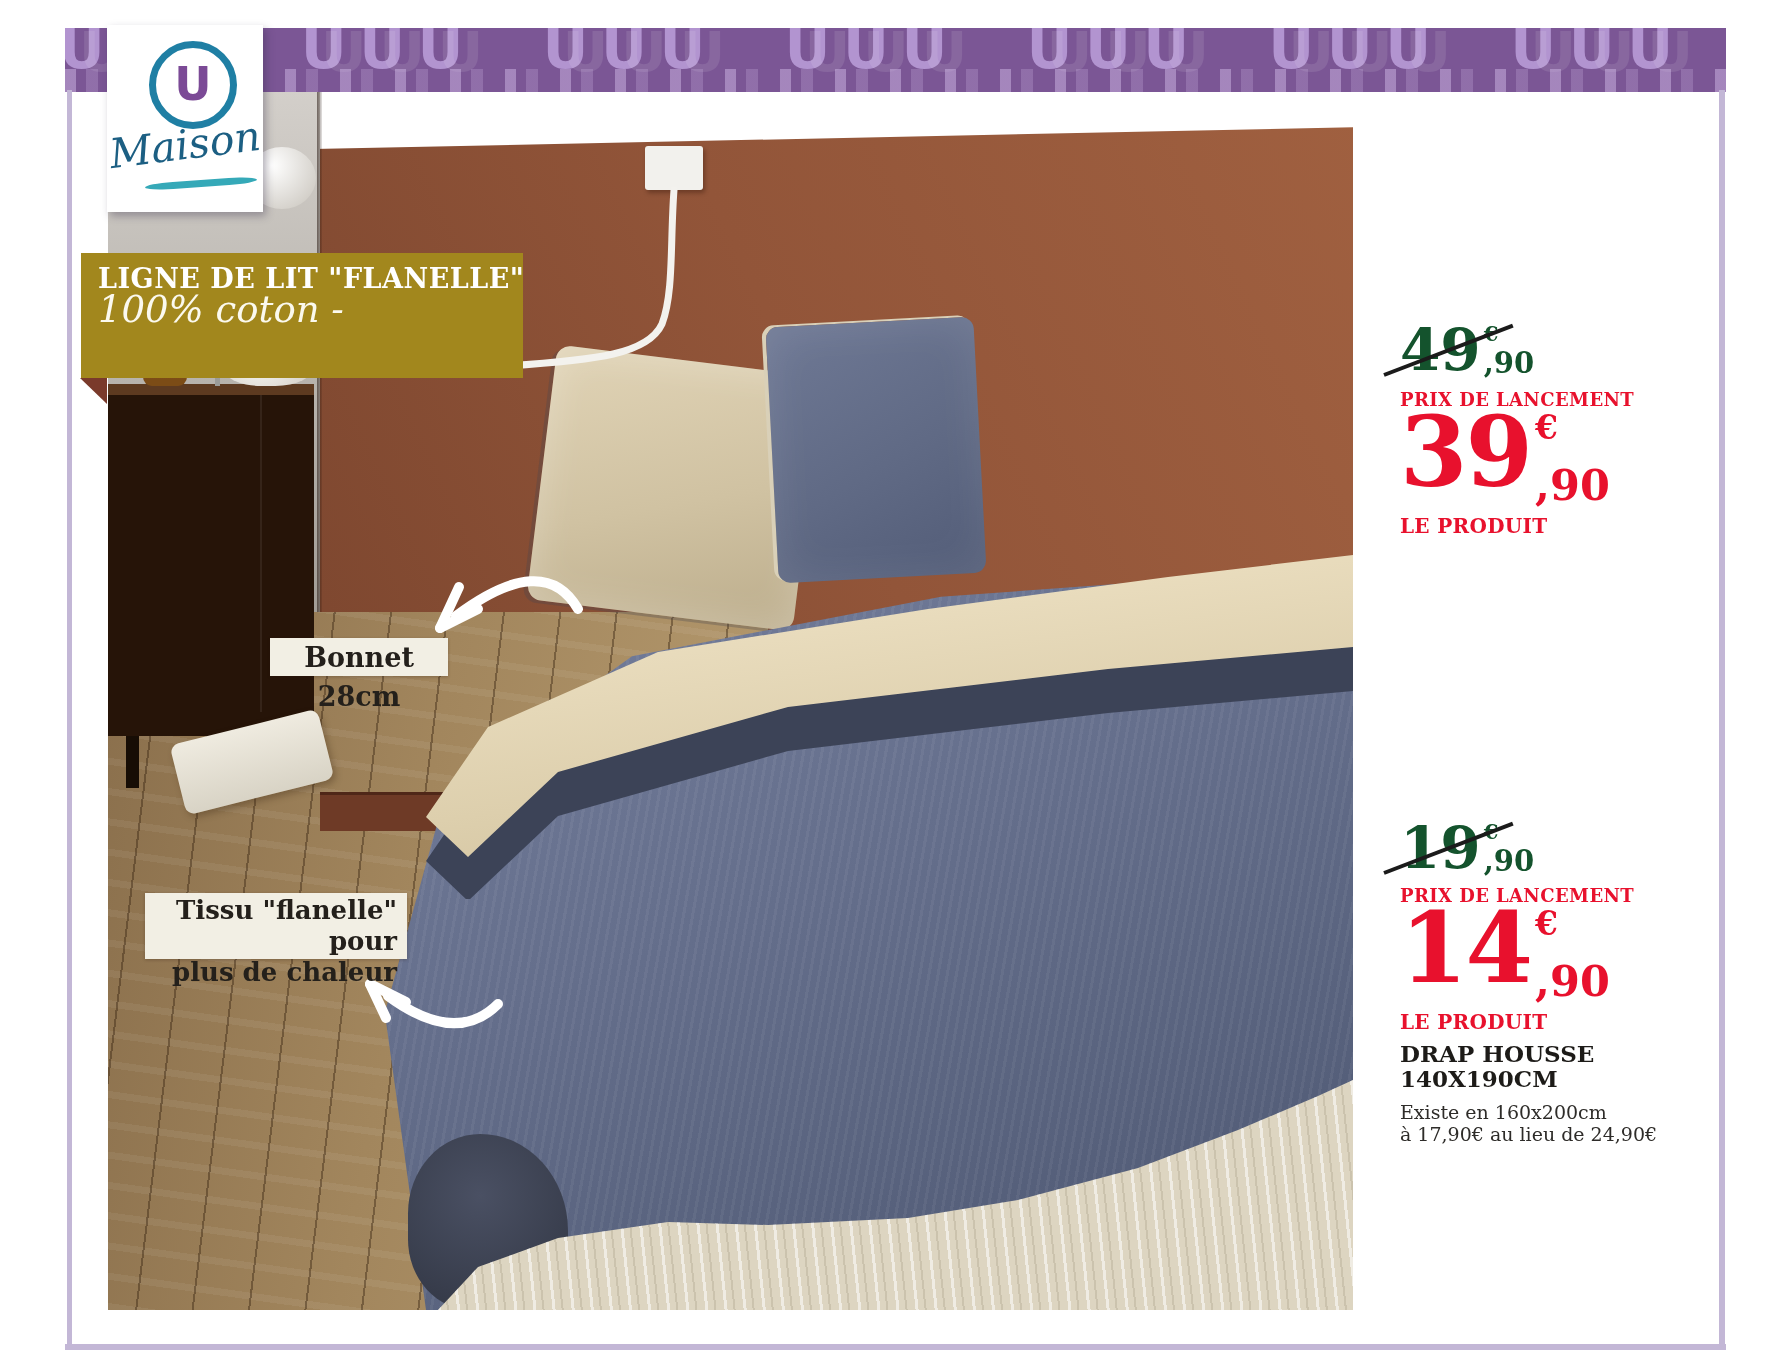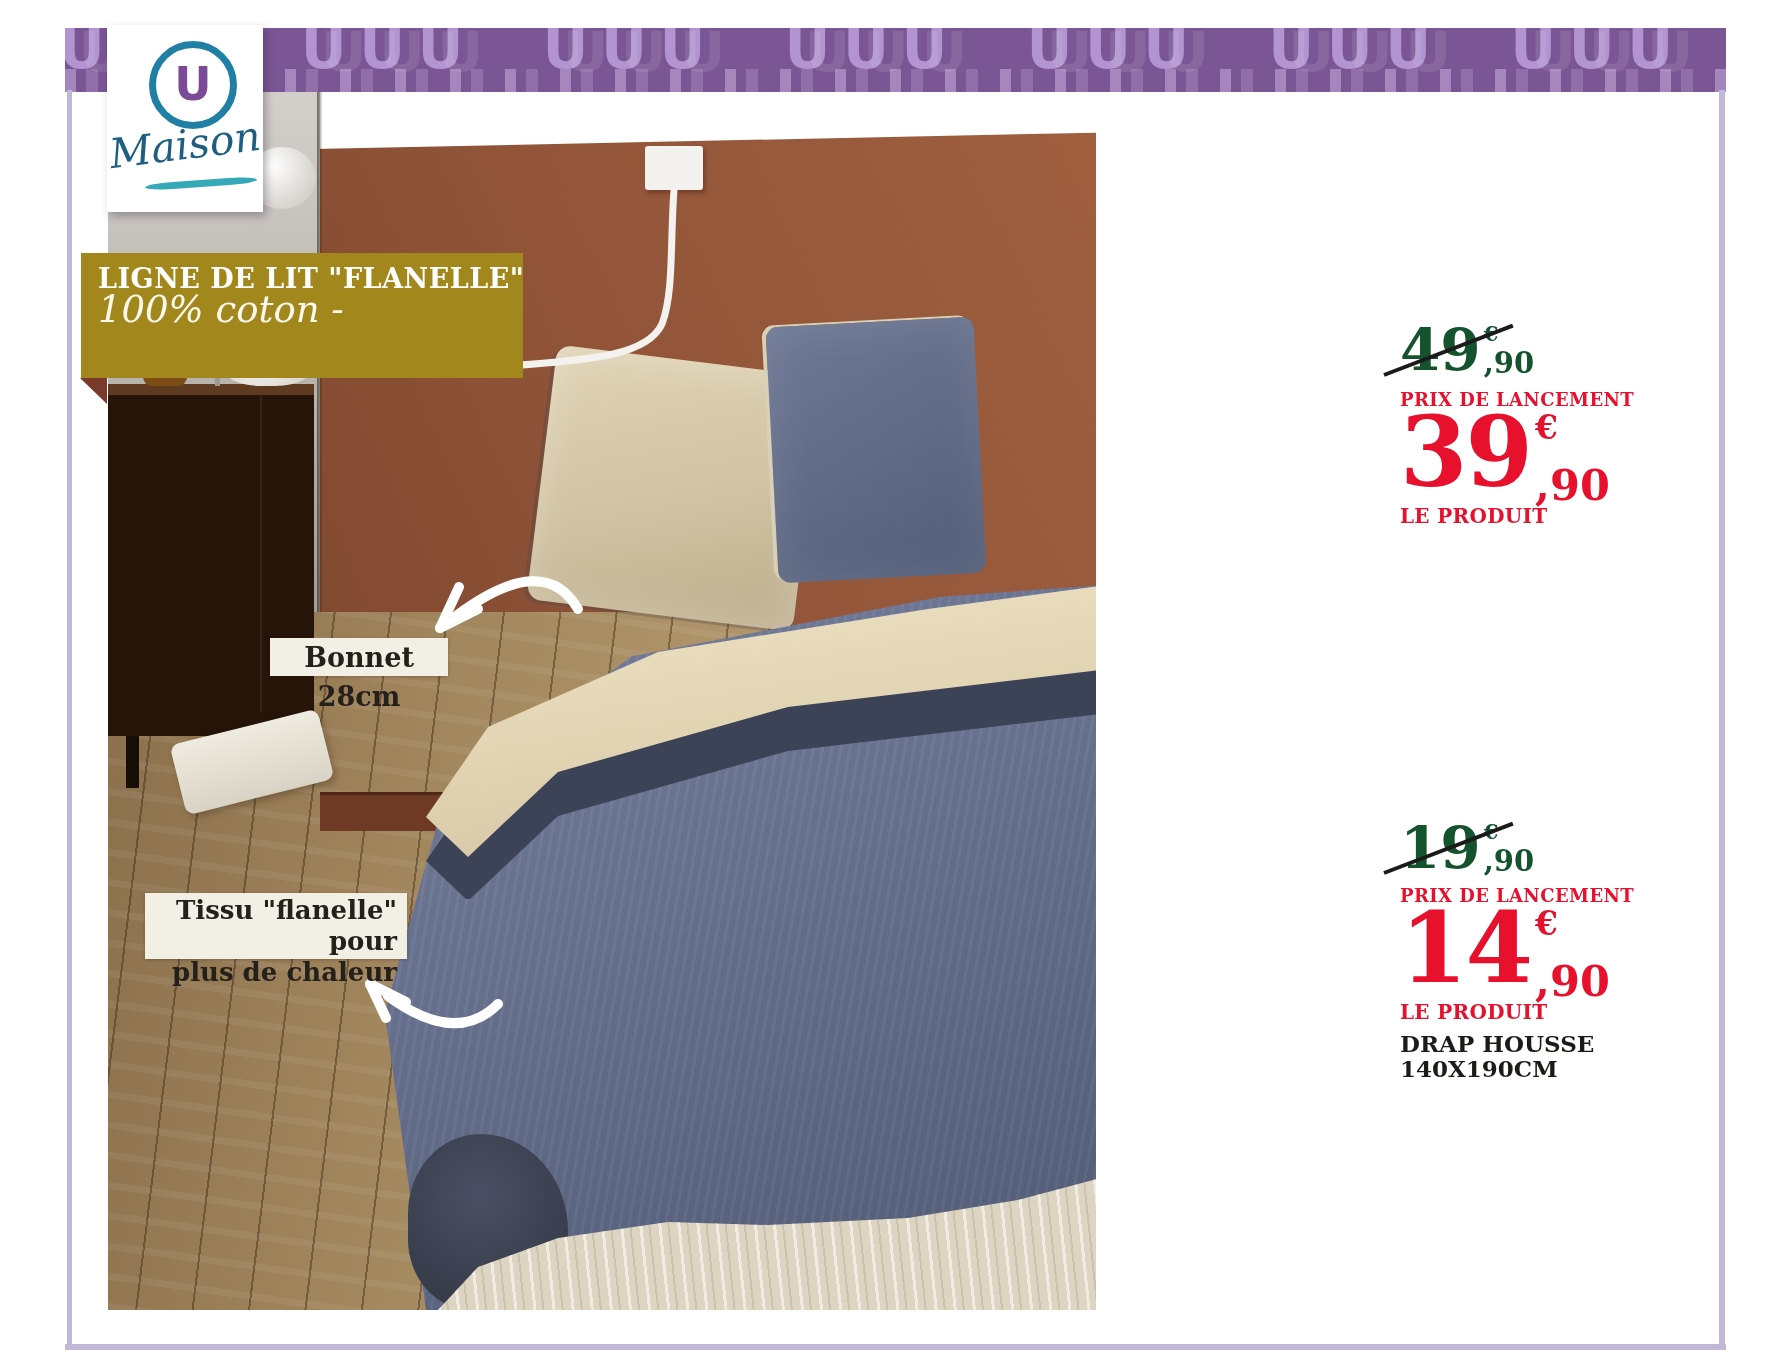--- a/index.html
+++ b/index.html
@@ -15,21 +15,21 @@
            font-family:"DejaVu Sans","Liberation Sans",sans-serif;font-weight:bold;
            font-size:56px;letter-spacing:13px;word-spacing:34px;color:rgba(255,255,255,.10);}
   .knit-bars{position:absolute;left:0;bottom:0;width:100%;height:23px;
       background:repeating-linear-gradient(90deg,rgba(206,182,228,.50) 0 11px,transparent 11px 21px,
                  rgba(206,182,228,.26) 21px 33px,transparent 33px 55px);}
   .frame-left{position:absolute;left:67px;top:90px;width:5px;height:1258px;background:#c3b7d6;}
   .frame-right{position:absolute;left:1719px;top:90px;width:6px;height:1258px;background:#c3b7d6;}
   .frame-bottom{position:absolute;left:65px;top:1344px;width:1661px;height:6px;background:#c3b7d6;}
 
   
-  .photo{position:absolute;left:108px;top:92px;width:988px;height:1218px;overflow:hidden;background:#4c1d95;}
+  .photo{position:absolute;left:108px;top:92px;width:1245px;height:1218px;overflow:hidden;background:#4c1d95;}
   .wall-terracotta{position:absolute;inset:0;
      background:linear-gradient(245deg,#a06040 0%,#925539 38%,#7f4830 70%,#6c3c27 100%);}
   .ceiling-strip{position:absolute;left:205px;top:0;width:1040px;height:57px;background:#fff;
      clip-path:polygon(0 0,100% 0,100% 62%,0 100%);}
   .wall-gray{position:absolute;left:0;top:0;width:212px;height:528px;
      background:linear-gradient(180deg,#d3cfca 0%,#bcb8b2 45%,#a29d96 100%);}
   .panel-edge{position:absolute;left:209px;top:0;width:5px;height:742px;
      background:linear-gradient(90deg,rgba(28,12,5,.55),rgba(28,12,5,.12));}
   .floor{position:absolute;left:0;top:520px;width:660px;height:698px;
      background:linear-gradient(100deg,#8a6f4c 0%,#a2865d 45%,#b79c70 100%);}
@@ -120,21 +120,21 @@
   .price-old .eur{font-size:21px;line-height:17px;font-weight:bold;}
   .price-old .cents{font-size:29px;line-height:23px;font-weight:bold;}
   .strike{position:absolute;left:-16px;top:48px;width:138px;height:0;border-top:4px solid #1b1b1b;
      transform:rotate(-21deg);transform-origin:left center;}
   .launch{color:var(--accent_red,#e8112d);font-weight:bold;font-size:18px;letter-spacing:.4px;margin-top:12px;white-space:nowrap;}
   .price-new{display:inline-flex;color:var(--accent_red,#e8112d);font-weight:bold;margin-top:2px;}
   .price-new .int{font-size:97px;line-height:80px;letter-spacing:-2px;}
   .price-new .frac{display:flex;flex-direction:column;justify-content:space-between;margin-left:4px;padding:3px 0 0;}
   .price-new .eur{font-size:33px;line-height:26px;}
   .price-new .cents{font-size:43px;line-height:34px;margin-bottom:-10px;}
-  .unit{color:var(--accent_red,#e8112d);font-weight:bold;font-size:20px;letter-spacing:.3px;margin-top:12px;}
+  .unit{color:var(--accent_red,#e8112d);font-weight:bold;font-size:20px;letter-spacing:.3px;margin-top:22px;}
   .pname{font-weight:bold;font-size:23px;line-height:24.5px;margin-top:8px;color:#1d1b18;}
   .pdetails{font-size:19px;line-height:21.5px;margin-top:11px;color:#2e2c29;}
 
   .offer1 .launch{margin-top:14px;}
 </style>
 </head>
 <body>
 
 <div class="page">
 
@@ -242,15 +242,19 @@
       <span class="frac">
         <span class="eur">€</span>
         <span class="cents">,90</span>
       </span>
     </div>
     <div class="unit">LE PRODUIT</div>
     <div class="pname">
       <div>DRAP HOUSSE</div>
       <div>140X190CM</div>
     </div>
+    <div class="pdetails">
+      <div>Existe en 160x200cm</div>
+      <div>à 17,90€ au lieu de 24,90€</div>
+    </div>
   </div>
 
 </div>
 
 </body></html>

